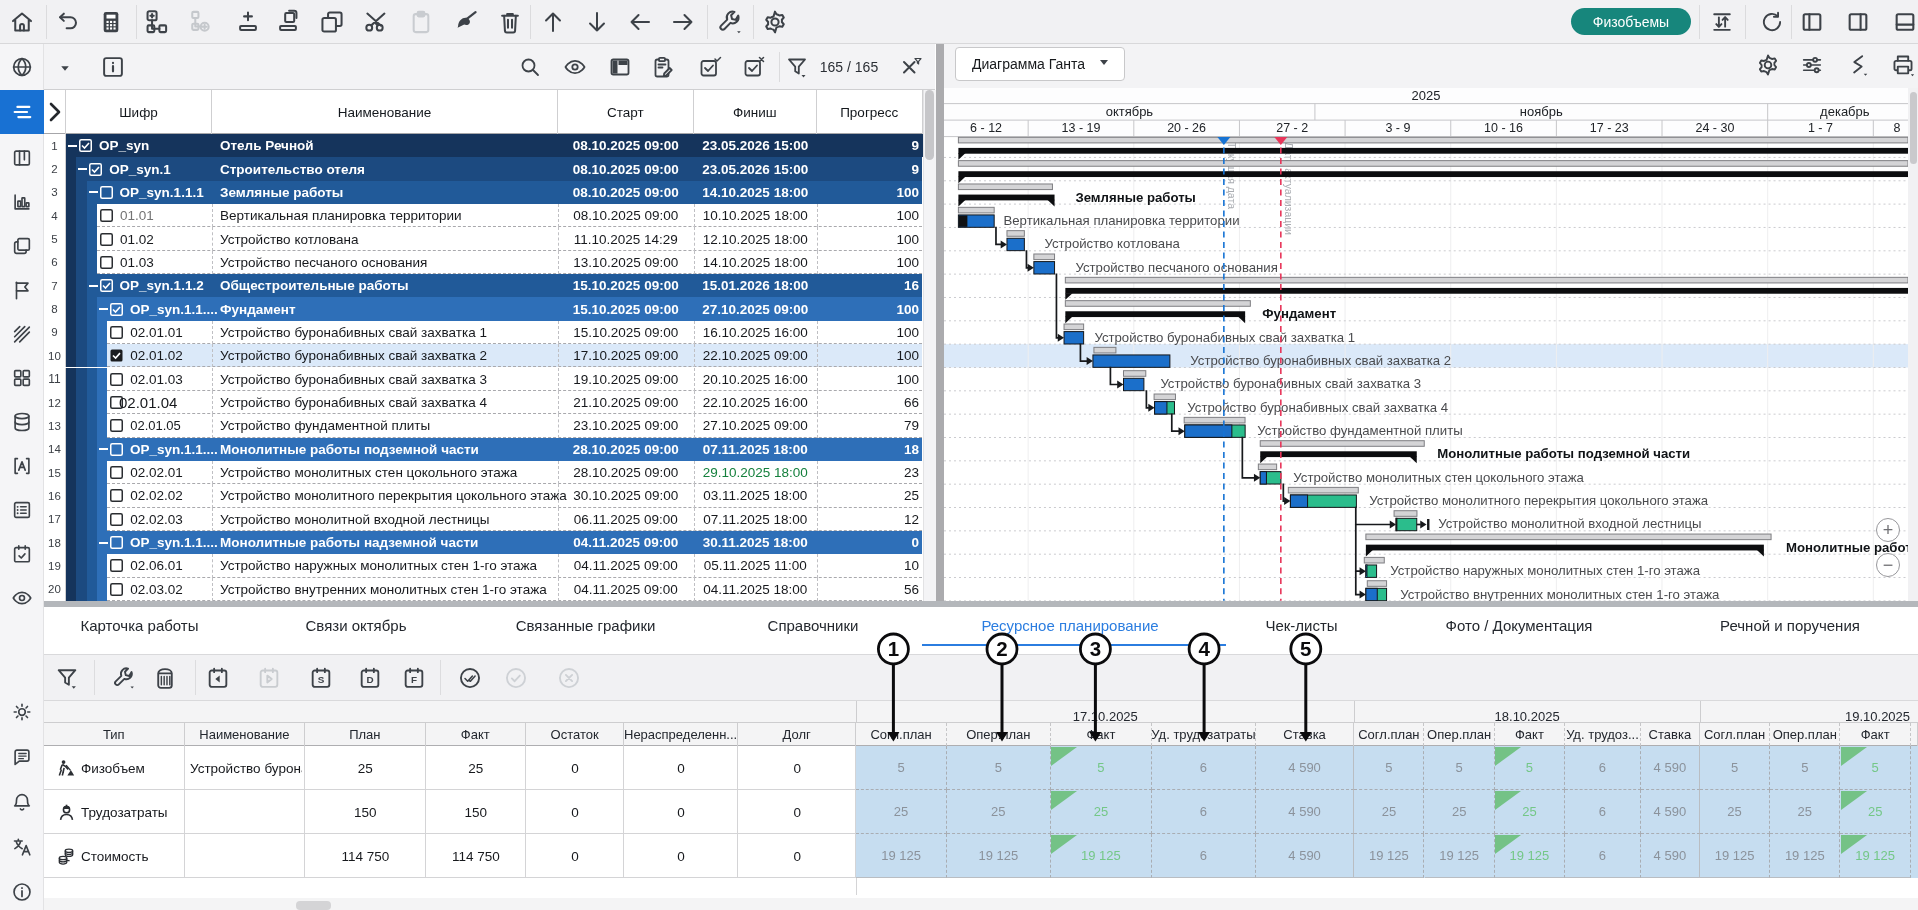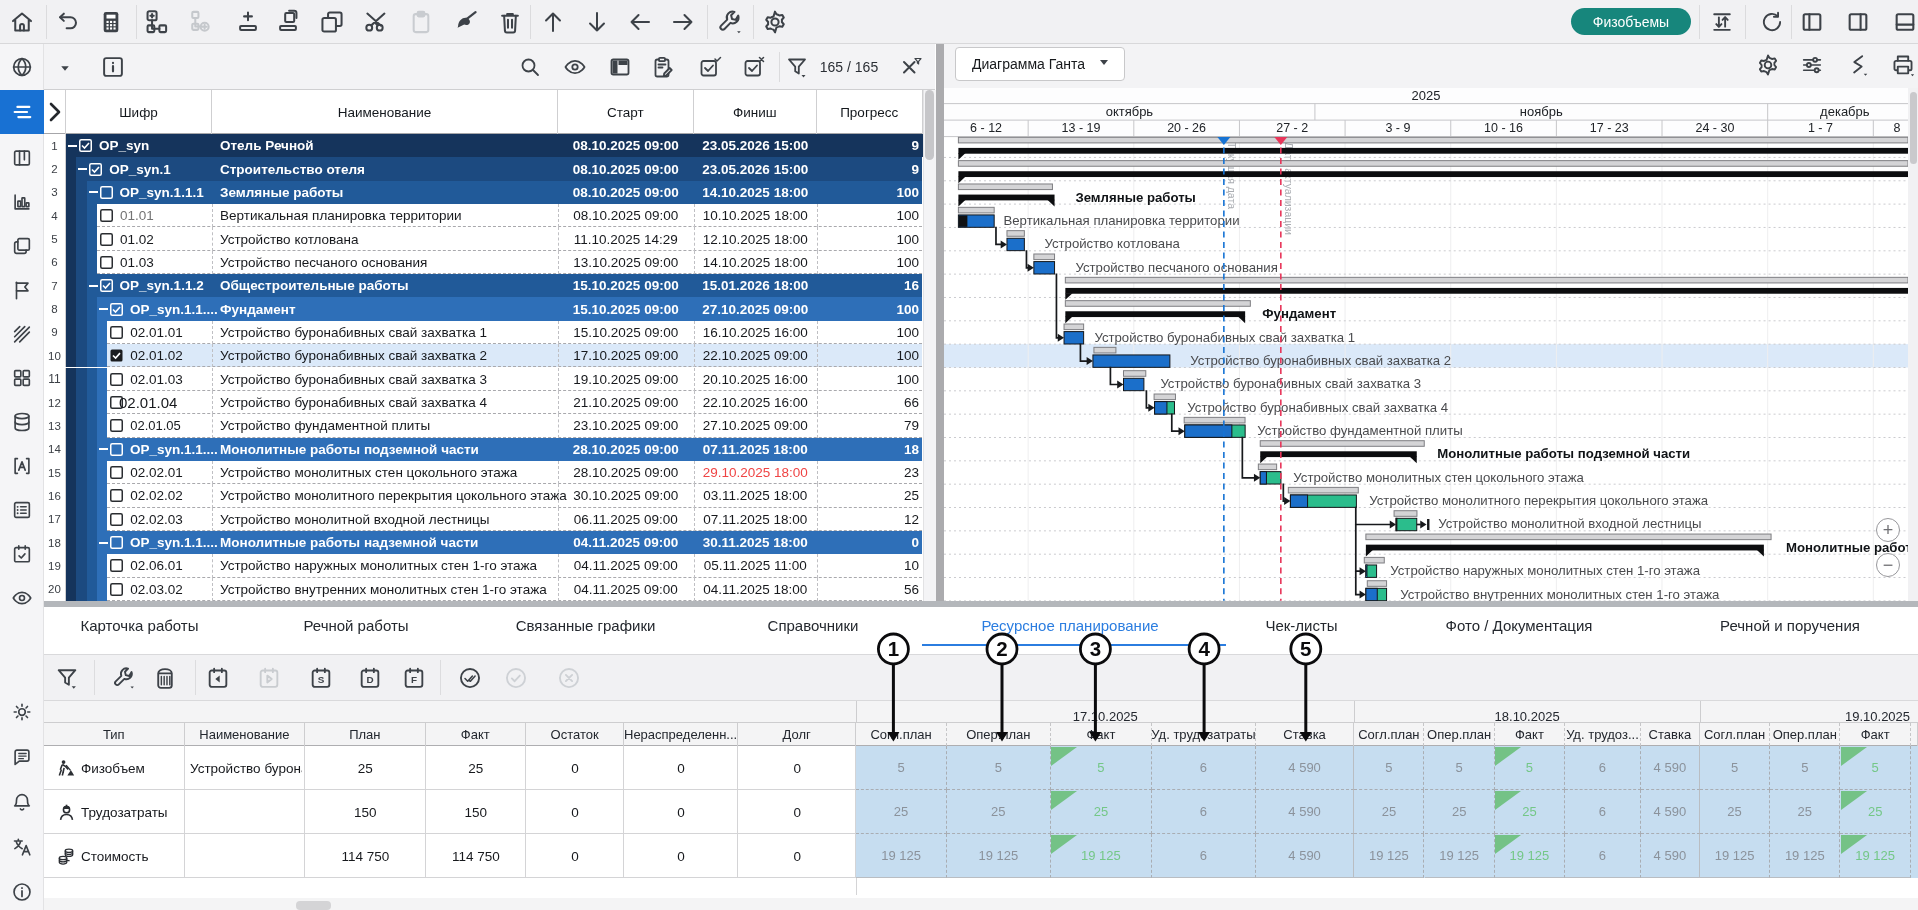--- a/index.html
+++ b/index.html
@@ -530,21 +530,21 @@
 <div class="ab" style="left:168.00px;top:370.90px;width:1px;height:23.35px;border-left:1px dashed #bfbfc3"></div>
 <div class="ab" style="left:514.00px;top:370.90px;width:1px;height:23.35px;border-left:1px dashed #bfbfc3"></div>
 <div class="ab" style="left:649.50px;top:370.90px;width:1px;height:23.35px;border-left:1px dashed #bfbfc3"></div>
 <div class="ab" style="left:773.00px;top:370.90px;width:1px;height:23.35px;border-left:1px dashed #bfbfc3"></div>
 <svg class="ab" style="left:66.20px;top:376.08px" width="13" height="13">
       <rect x="0.75" y="0.75" width="11.5" height="11.5" rx="1.5" fill="#fff" stroke="#2a2d31" stroke-width="1.5"></rect>
     </svg>
 <div class="ab" style="left:86.20px;top:370.90px;height:23.35px;display:flex;align-items:center;font-size:13.5px;color:#17191d">02.02.01</div>
 <div class="ab" style="left:176px;top:370.90px;height:23.35px;display:flex;align-items:center;font-size:13.5px;color:#17191d">Устройство монолитных стен цокольного этажа</div>
 <div class="ab" style="left:514px;top:370.90px;width:135.5px;height:23.35px;display:flex;align-items:center;justify-content:center;font-size:13.5px;color:#17191d">28.10.2025 09:00</div>
-<div class="ab" style="left:649.5px;top:370.90px;width:123.5px;height:23.35px;display:flex;align-items:center;justify-content:center;font-size:13.5px;color:#ef4444">29.10.2025 18:00</div>
+<div class="ab" style="left:649.5px;top:370.90px;width:123.5px;height:23.35px;display:flex;align-items:center;justify-content:center;font-size:13.5px;color:#15803d">29.10.2025 18:00</div>
 <div class="ab" style="left:773px;top:370.90px;width:102px;height:23.35px;display:flex;align-items:center;justify-content:flex-end;font-size:13.5px;color:#17191d">23</div>
 <div class="ab" style="left:0;top:394.25px;width:22px;height:23.35px;font-size:11.5px;color:#3c4046;display:flex;align-items:center;justify-content:center;border-right:1px solid #cfcfd1">16</div>
 <div class="ab" style="left:22.00px;top:394.25px;width:10.4px;height:23.35px;background:#15345c"></div>
 <div class="ab" style="left:32.30px;top:394.25px;width:10.4px;height:23.35px;background:#1c4a80"></div>
 <div class="ab" style="left:42.60px;top:394.25px;width:10.4px;height:23.35px;background:#215a99"></div>
 <div class="ab" style="left:52.90px;top:394.25px;width:10.4px;height:23.35px;background:#2e6fb8"></div>
 <div class="ab" style="left:63.20px;top:394.25px;width:815.30px;height:23.35px;background:#fff;border-bottom:1px dashed #a9a9ad"></div>
 <div class="ab" style="left:168.00px;top:394.25px;width:1px;height:23.35px;border-left:1px dashed #bfbfc3"></div>
 <div class="ab" style="left:514.00px;top:394.25px;width:1px;height:23.35px;border-left:1px dashed #bfbfc3"></div>
 <div class="ab" style="left:649.50px;top:394.25px;width:1px;height:23.35px;border-left:1px dashed #bfbfc3"></div>
@@ -800,21 +800,21 @@
 <path d="M1274 137 h13 l-6.5 8 z" fill="#e8365a"></path>
 </svg>
 </div>
 <div class="ab" style="left:1876px;top:518px;width:24px;height:24px;border:1.3px solid #98989c;border-radius:50%;background:rgba(255,255,255,.85);font-size:18px;color:#6f6f73;display:flex;align-items:center;justify-content:center">+</div>
 <div class="ab" style="left:1876px;top:553px;width:24px;height:24px;border:1.3px solid #98989c;border-radius:50%;background:rgba(255,255,255,.85);font-size:18px;color:#6f6f73;display:flex;align-items:center;justify-content:center">−</div>
 <div class="ab" style="left:1908px;top:88px;width:10px;height:513px;background:#f1f1f3"></div>
 <div class="ab" style="left:1909.5px;top:92px;width:7px;height:72px;background:#c9c9cc;border-radius:4px"></div>
 <div class="ab" style="left:44px;top:601px;width:1874px;height:6px;background:#b4b7bb"></div>
 <div class="ab" style="left:44px;top:607px;width:1874px;height:47px;background:#fff"></div>
 <div class="ab" style="left:139.5px;top:617px;transform:translateX(-50%);font-size:15px;color:#24282e;white-space:nowrap">Карточка работы</div>
-<div class="ab" style="left:356.0px;top:617px;transform:translateX(-50%);font-size:15px;color:#24282e;white-space:nowrap">Речной работы</div>
+<div class="ab" style="left:356.0px;top:617px;transform:translateX(-50%);font-size:15px;color:#24282e;white-space:nowrap">Связи октябрь</div>
 <div class="ab" style="left:585.5px;top:617px;transform:translateX(-50%);font-size:15px;color:#24282e;white-space:nowrap">Связанные графики</div>
 <div class="ab" style="left:813.0px;top:617px;transform:translateX(-50%);font-size:15px;color:#24282e;white-space:nowrap">Справочники</div>
 <div class="ab" style="left:1070.0px;top:617px;transform:translateX(-50%);font-size:15px;color:#2b7de0;white-space:nowrap">Ресурсное планирование</div>
 <div class="ab" style="left:1301.5px;top:617px;transform:translateX(-50%);font-size:15px;color:#24282e;white-space:nowrap">Чек-листы</div>
 <div class="ab" style="left:1519.0px;top:617px;transform:translateX(-50%);font-size:15px;color:#24282e;white-space:nowrap">Фото / Документация</div>
 <div class="ab" style="left:1790.0px;top:617px;transform:translateX(-50%);font-size:15px;color:#24282e;white-space:nowrap">Речной и поручения</div>
 <div class="ab" style="left:922px;top:643.5px;width:304px;height:2.5px;background:#2b7de0"></div>
 <div class="ab" style="left:44px;top:654px;width:1874px;height:47px;background:#f1f1f3;border-top:1px solid #d9d9db;border-bottom:1px solid #d9d9db"></div>
 <svg class="ic" style="left:67.0px;top:677.5px" width="25" height="25" viewBox="0 0 24 24" fill="none" stroke="#3d4248" stroke-width="1.8" stroke-linecap="round" stroke-linejoin="round">
     <path d="M4 4.5h16l-6.2 7.2v6.8l-3.6-2.2v-4.6z"></path>

